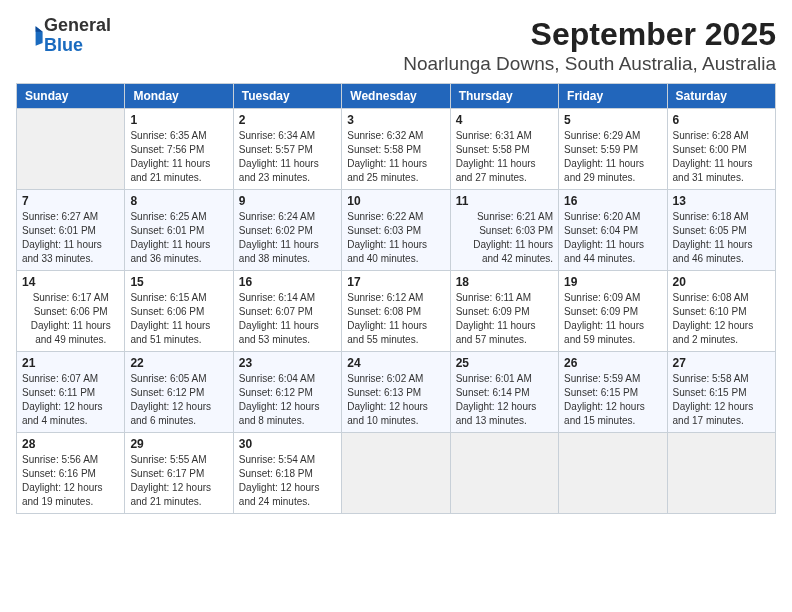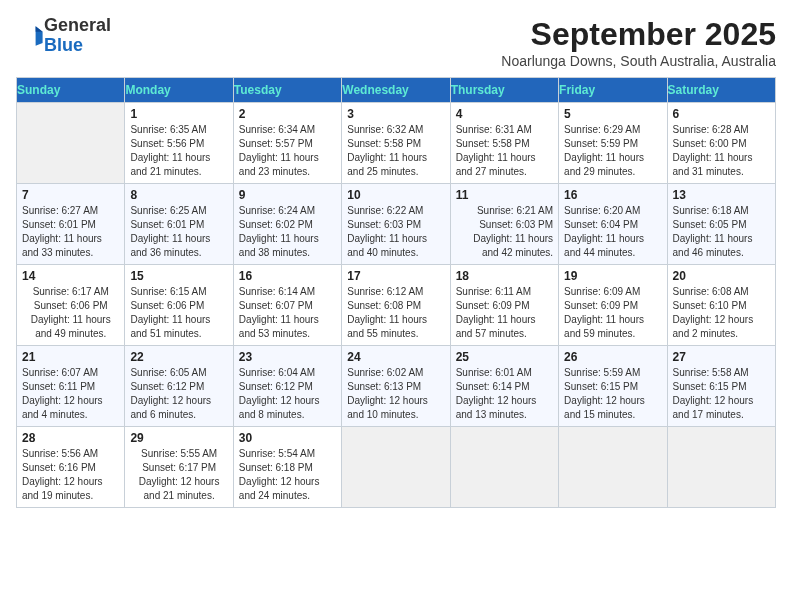--- a/index.html
+++ b/index.html
@@ -33,32 +33,32 @@
     }
     .title-block {
       text-align: right;
     }
     .month-title {
       font-size: 32px;
       font-weight: bold;
       color: #222;
     }
     .location {
-      font-size: 14px;
+      font-size: 19px;
       color: #444;
     }
     table {
       width: 100%;
       border-collapse: collapse;
       font-size: 10.5px;
     }
     thead tr th {
       background-color: #2266bb;
-      color: #5eead4;
-      padding: 5px 0;
+      color: #ffffff;
+      padding: 5px 8px;
       text-align: left;
       font-size: 12px;
       border: 1px solid #c8d0d8;
     }
     tbody tr td {
       vertical-align: top;
       border: 1px solid #c8d0d8;
       padding: 4px 5px;
       min-height: 70px;
       width: calc(100% / 7);
@@ -113,21 +113,21 @@
         <th>Friday</th>
         <th>Saturday</th>
       </tr>
   </thead>
   <tbody id="calendar-body">
   <tr>
         <td class="empty-cell"></td>
         <td>
           <span class="day-number">1</span>
           <div class="day-info" style="white-space: pre-line;">Sunrise: 6:35 AM
-Sunset: 5:56 PM
+Sunset: 7:56 PM
 Daylight: 11 hours
 and 21 minutes.</div>
         </td>
         <td>
           <span class="day-number">2</span>
           <div class="day-info" style="white-space: pre-line;">Sunrise: 6:34 AM
 Sunset: 5:57 PM
 Daylight: 11 hours
 and 23 minutes.</div>
         </td>
@@ -316,21 +316,21 @@
       <tr>
         <td>
           <span class="day-number">28</span>
           <div class="day-info" style="white-space: pre-line;">Sunrise: 5:56 AM
 Sunset: 6:16 PM
 Daylight: 12 hours
 and 19 minutes.</div>
         </td>
         <td>
           <span class="day-number">29</span>
-          <div class="day-info" style="white-space: pre-line; text-align: center;">Sunrise: 5:55 AM
+          <div class="day-info" style="white-space: pre-line;">Sunrise: 5:55 AM
 Sunset: 6:17 PM
 Daylight: 12 hours
 and 21 minutes.</div>
         </td>
         <td>
           <span class="day-number">30</span>
           <div class="day-info" style="white-space: pre-line;">Sunrise: 5:54 AM
 Sunset: 6:18 PM
 Daylight: 12 hours
 and 24 minutes.</div>

